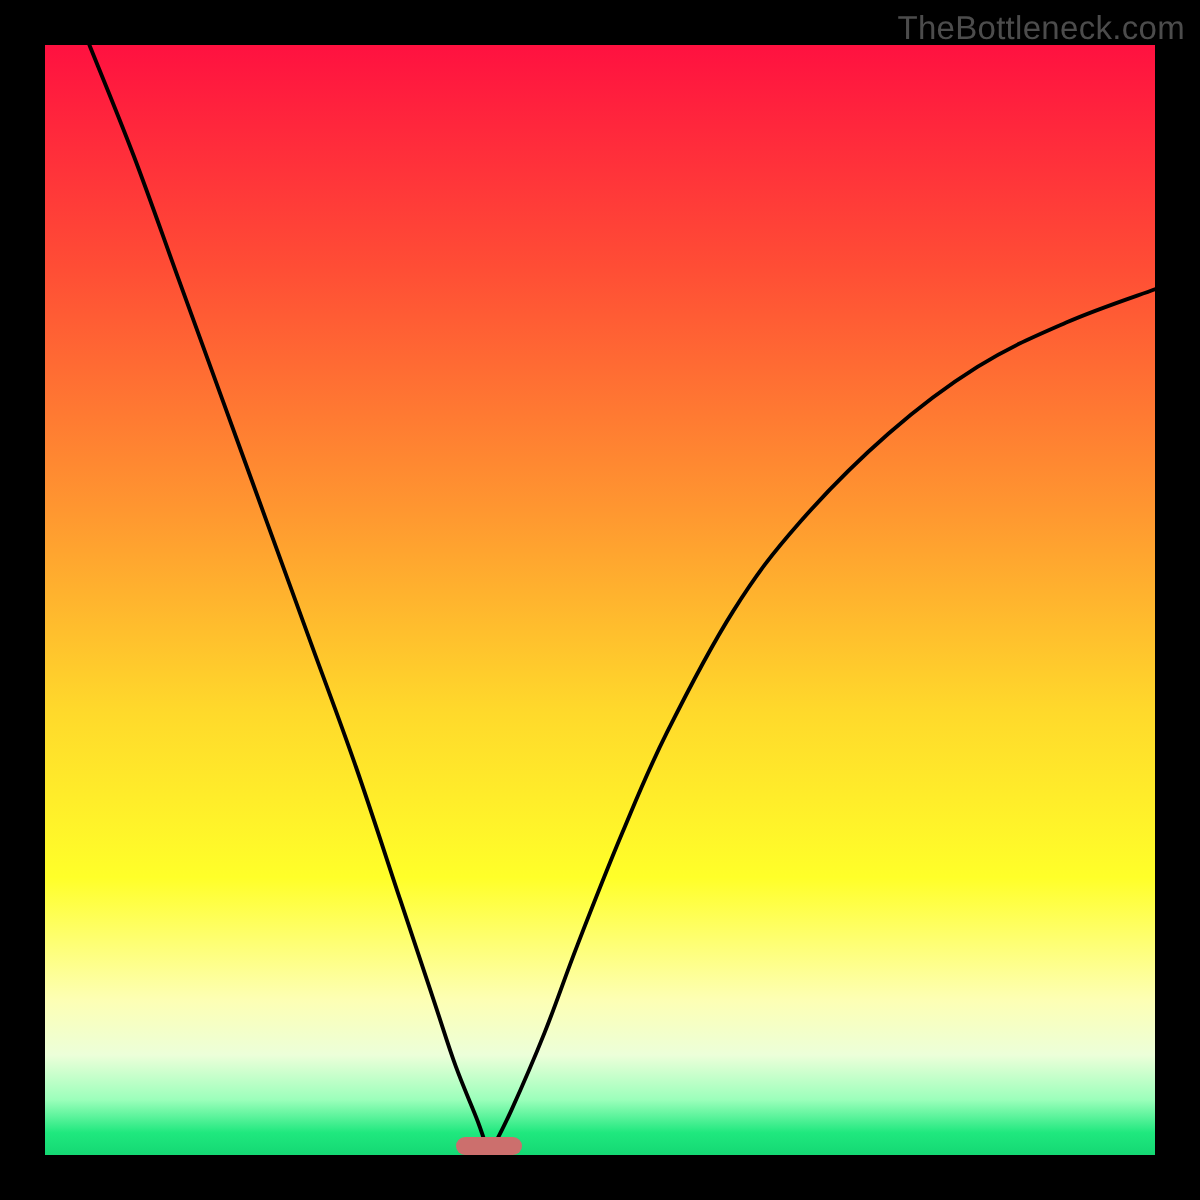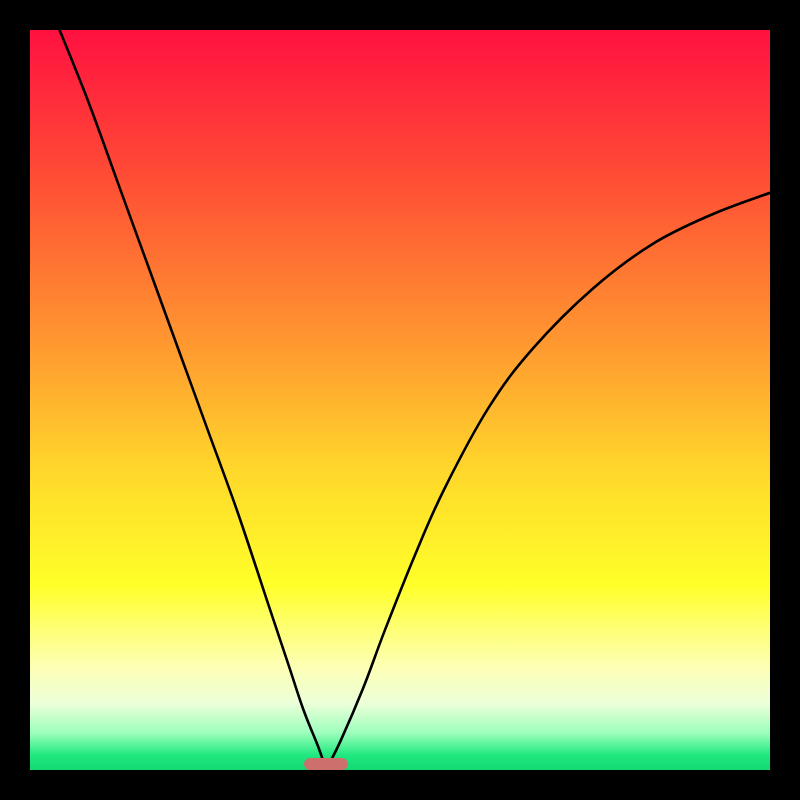--- a/index.html
+++ b/index.html
@@ -52,20 +52,21 @@
     position: absolute;
     background: #cc6f6d;
     border-radius: 6px;
   }
 </style>
 </head>
 <body>
 
 <div class="frame">
 
+  <div class="watermark">TheBottleneck.com</div>
 
   <div class="plot-area">
     <svg class="gradient" viewBox="0 0 100 100" preserveAspectRatio="none">
       <defs>
         <linearGradient id="bg" x1="0" y1="0" x2="0" y2="1">
             <stop offset="0%" stop-color="#ff1140"></stop>
             <stop offset="20%" stop-color="#ff4d35"></stop>
             <stop offset="42%" stop-color="#ff9730"></stop>
             <stop offset="60%" stop-color="#ffd92b"></stop>
             <stop offset="75%" stop-color="#ffff29"></stop>

